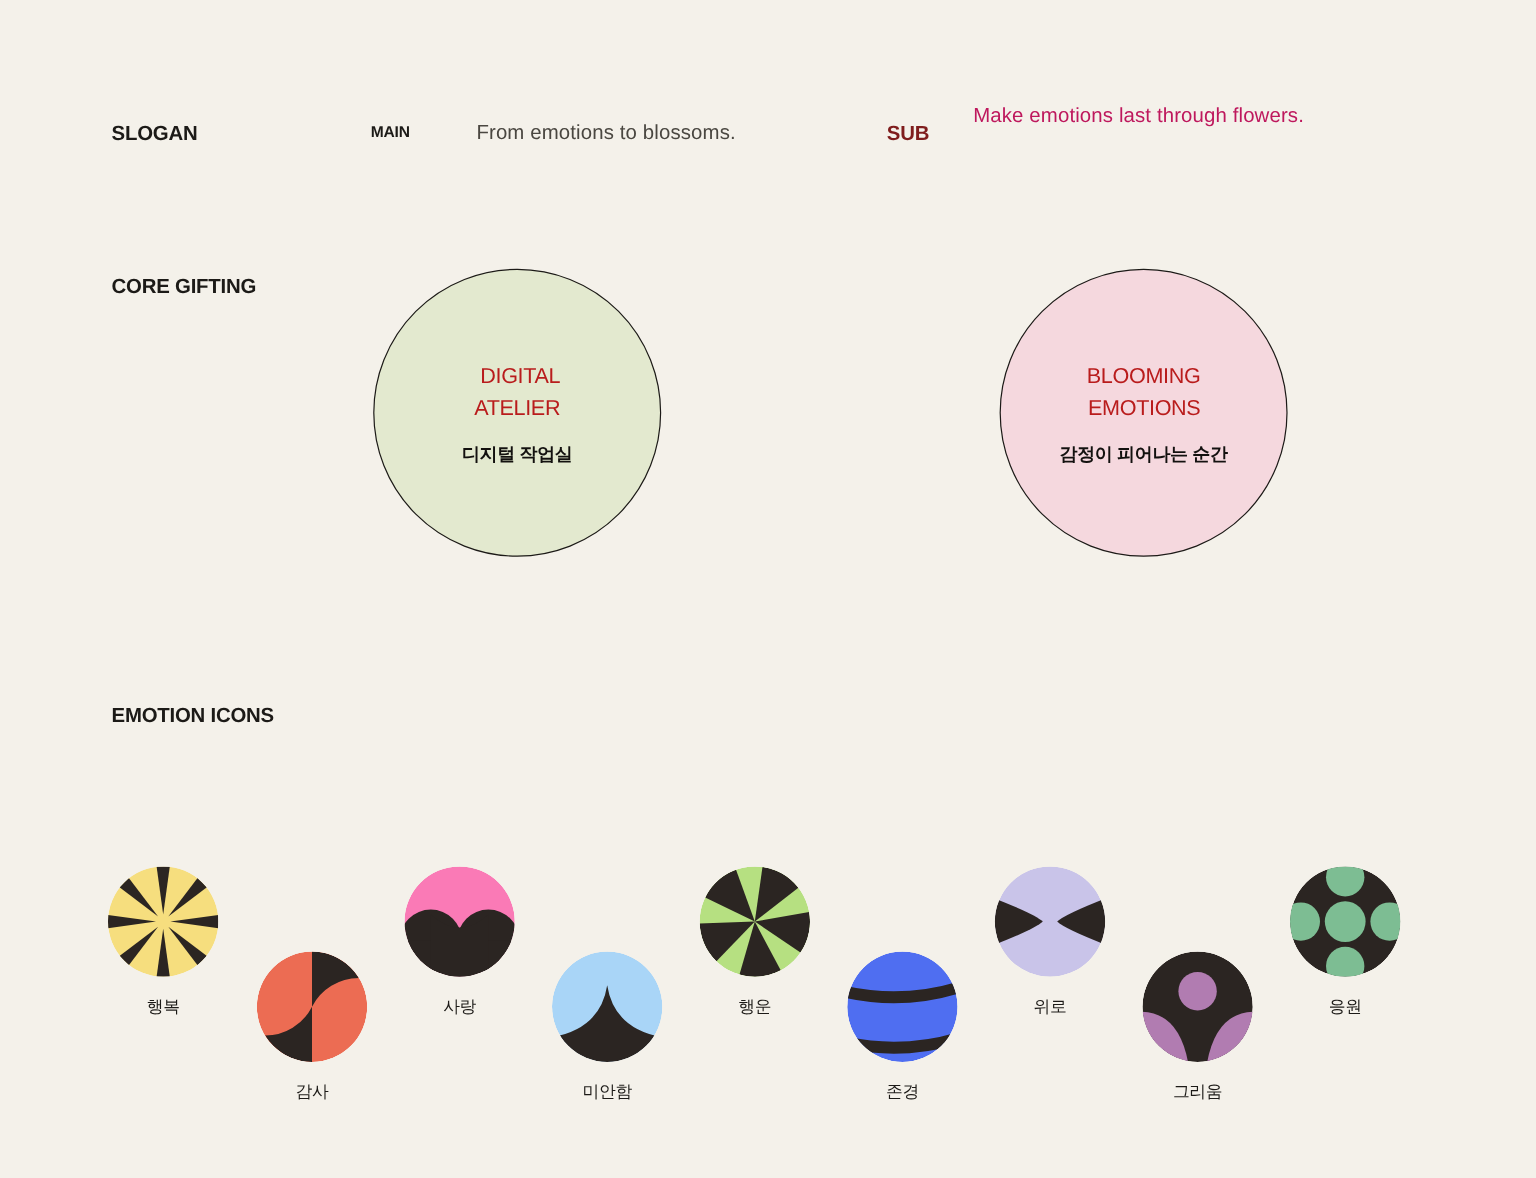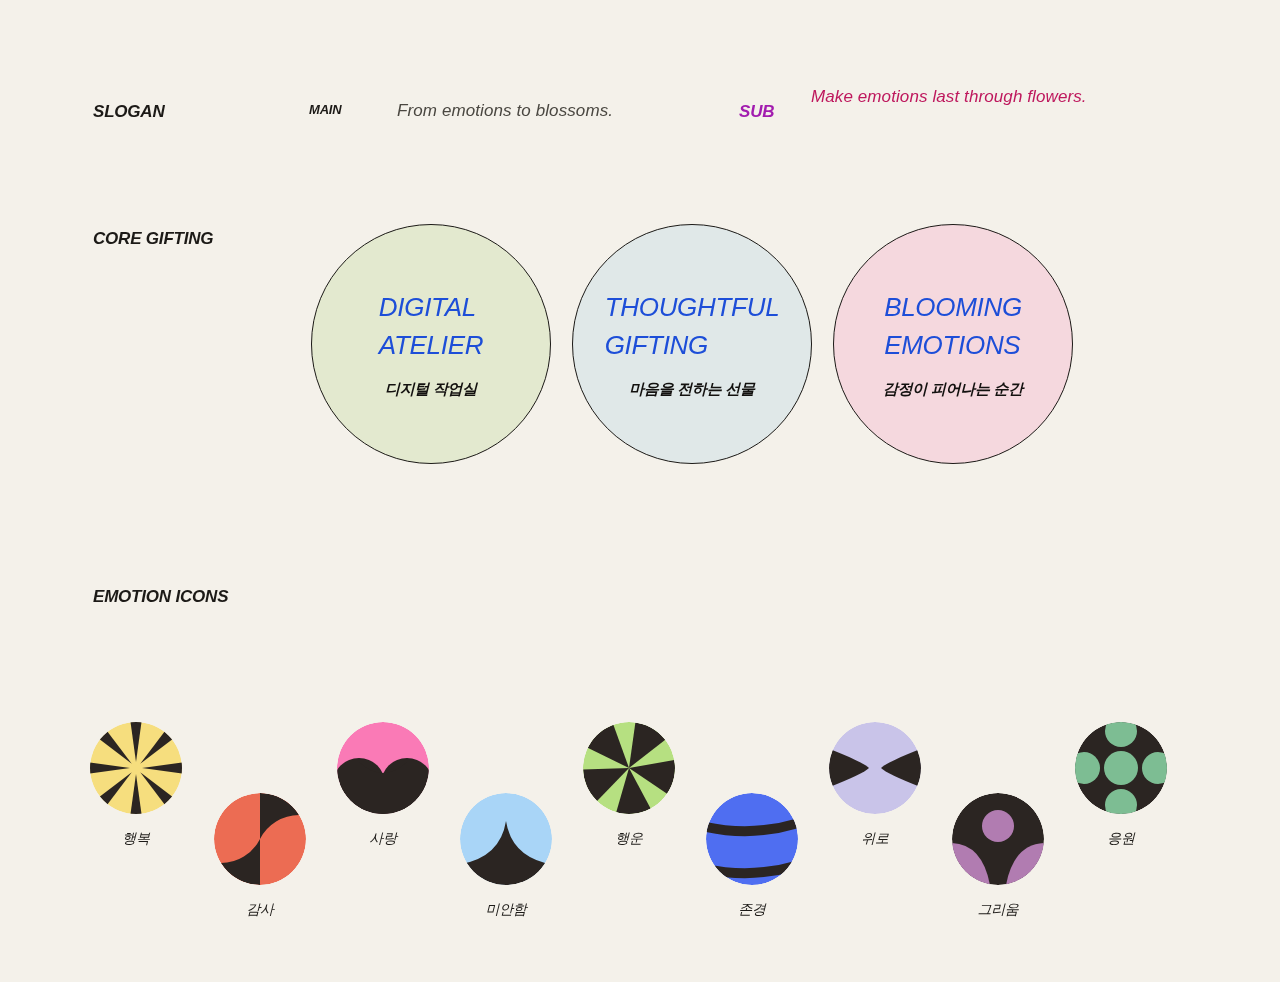--- a/index.html
+++ b/index.html
@@ -8,59 +8,58 @@
     height: 982px;
     background: #f4f1ea;
     font-family: "Liberation Sans", sans-serif;
     overflow: hidden;
   }
   .page {
     position: relative;
     width: 1280px;
     height: 982px;
     background: #f4f1ea;
-    font-style: italic;
   }
 
   
   .sec-label {
     position: absolute;
     font-weight: 700;
     font-size: 17px;
     letter-spacing: -0.2px;
     color: #1c1a17;
     white-space: nowrap;
   }
 
   
   #slogan-label   { left: 93px;  top: 102px; }
   #main-key       { position:absolute; left: 309px; top: 102px; font-weight:700; font-size:13px; color:#1c1a17; letter-spacing:-0.2px;}
   #main-text      { position:absolute; left: 397px; top: 101px; font-size:17px; color:#4a4741; font-weight:400; letter-spacing:0.1px;}
-  #sub-key        { position:absolute; left: 739px; top: 102px; font-weight:700; font-size:17px; color:#a21caf; letter-spacing:-0.2px;}
+  #sub-key        { position:absolute; left: 739px; top: 102px; font-weight:700; font-size:17px; color:#7f1d1d; letter-spacing:-0.2px;}
   #sub-text       { position:absolute; left: 811px; top: 87px; font-size:17px; color:#be185d; font-weight:400; letter-spacing:0.1px;}
 
   
   #core-label { left: 93px; top: 229px; }
 
   .core-circle {
     position: absolute;
     width: 240px;
     height: 240px;
     border-radius: 50%;
     border: 1px solid #1c1a17;
     display: flex;
     flex-direction: column;
     align-items: center;
     justify-content: center;
   }
   .core-circle .en {
-    font-size: 26px;
+    font-size: 18px;
     font-weight: 400;
-    color: #1d4ed8;
-    text-align: left;
+    color: #b91c1c;
+    text-align: right;
     line-height: 1.45;
     letter-spacing: -0.3px;
     white-space: pre-line;
   }
   .core-circle .ko {
     margin-top: 16px;
     font-size: 15px;
     font-weight: 700;
     color: #13110f;
     text-align: center;
@@ -112,25 +111,20 @@
   <div id="main-text">From emotions to blossoms.</div>
   <div id="sub-key">SUB</div>
   <div id="sub-text">Make emotions last through flowers.</div>
 
   <div class="sec-label" id="core-label">CORE GIFTING</div>
 
   <div class="core-circle" id="core-0">
     <div class="en">DIGITAL
 ATELIER</div>
     <div class="ko">디지털 작업실</div>
-  </div>
-  <div class="core-circle" id="core-1">
-    <div class="en">THOUGHTFUL
-GIFTING</div>
-    <div class="ko">마음을 전하는 선물</div>
   </div>
   <div class="core-circle" id="core-2">
     <div class="en">BLOOMING
 EMOTIONS</div>
     <div class="ko">감정이 피어나는 순간</div>
   </div>
 
   <div class="sec-label" id="emotion-label">EMOTION ICONS</div>
 
   <div class="icon-item" style="left:61px; top:722px;">

